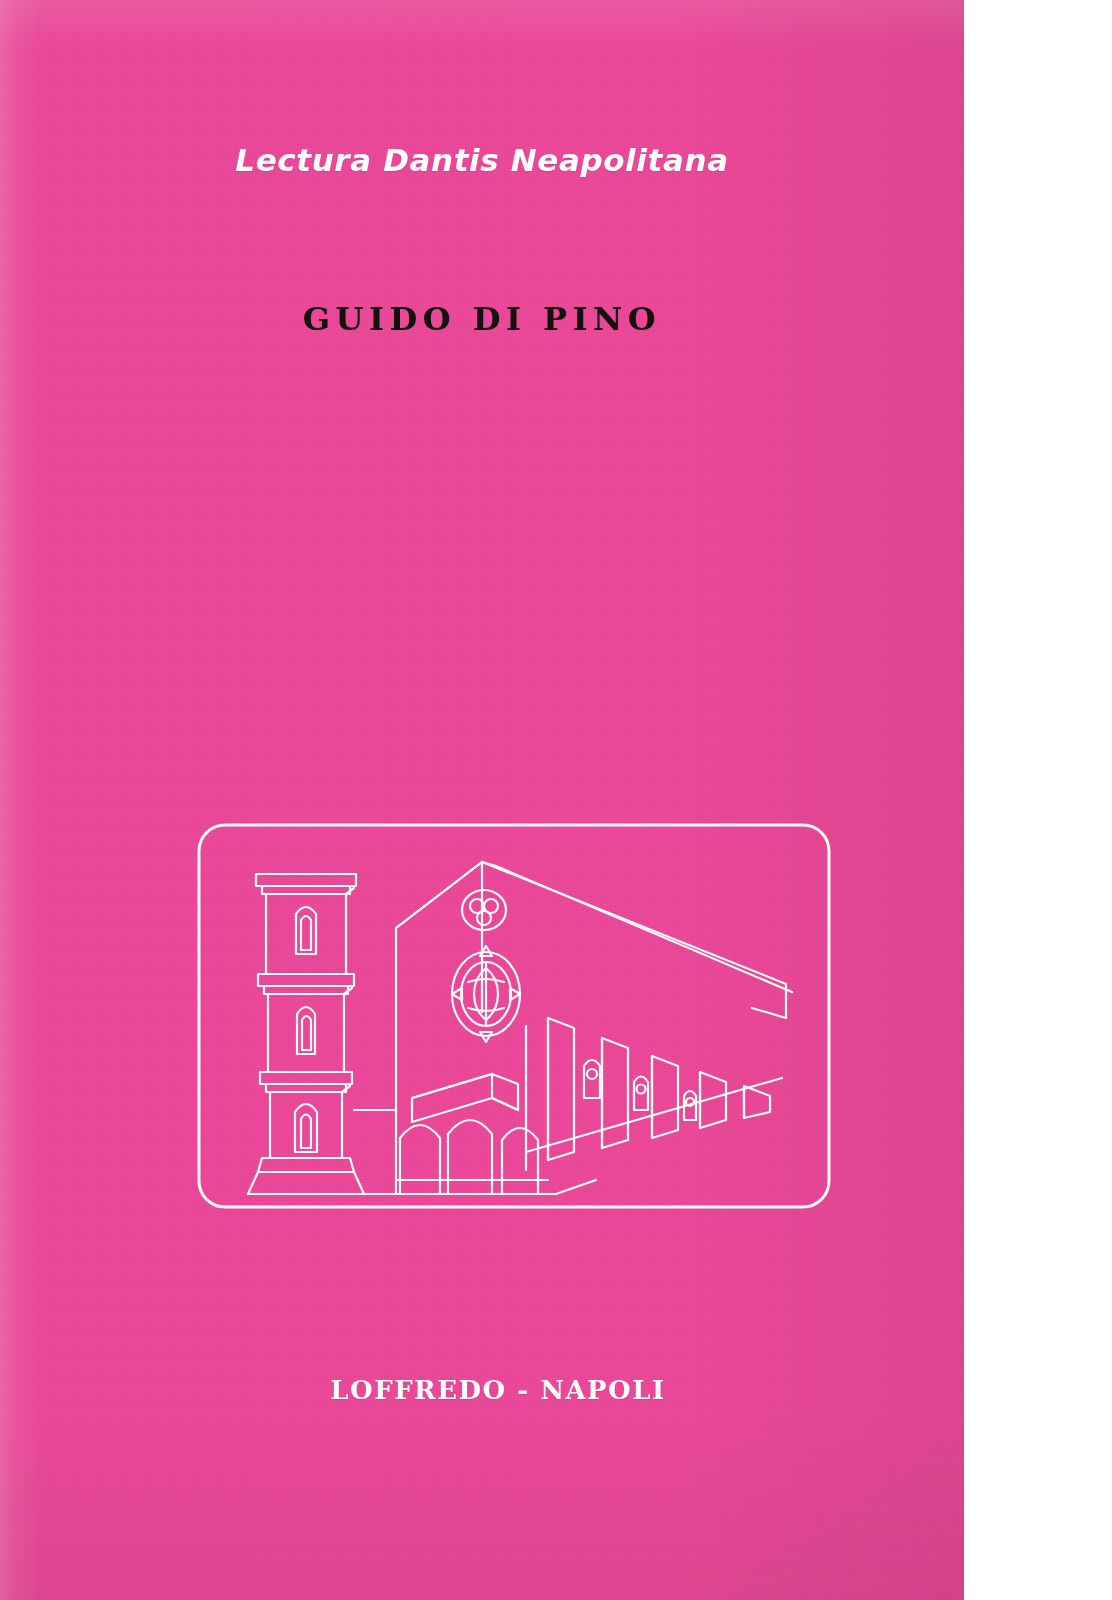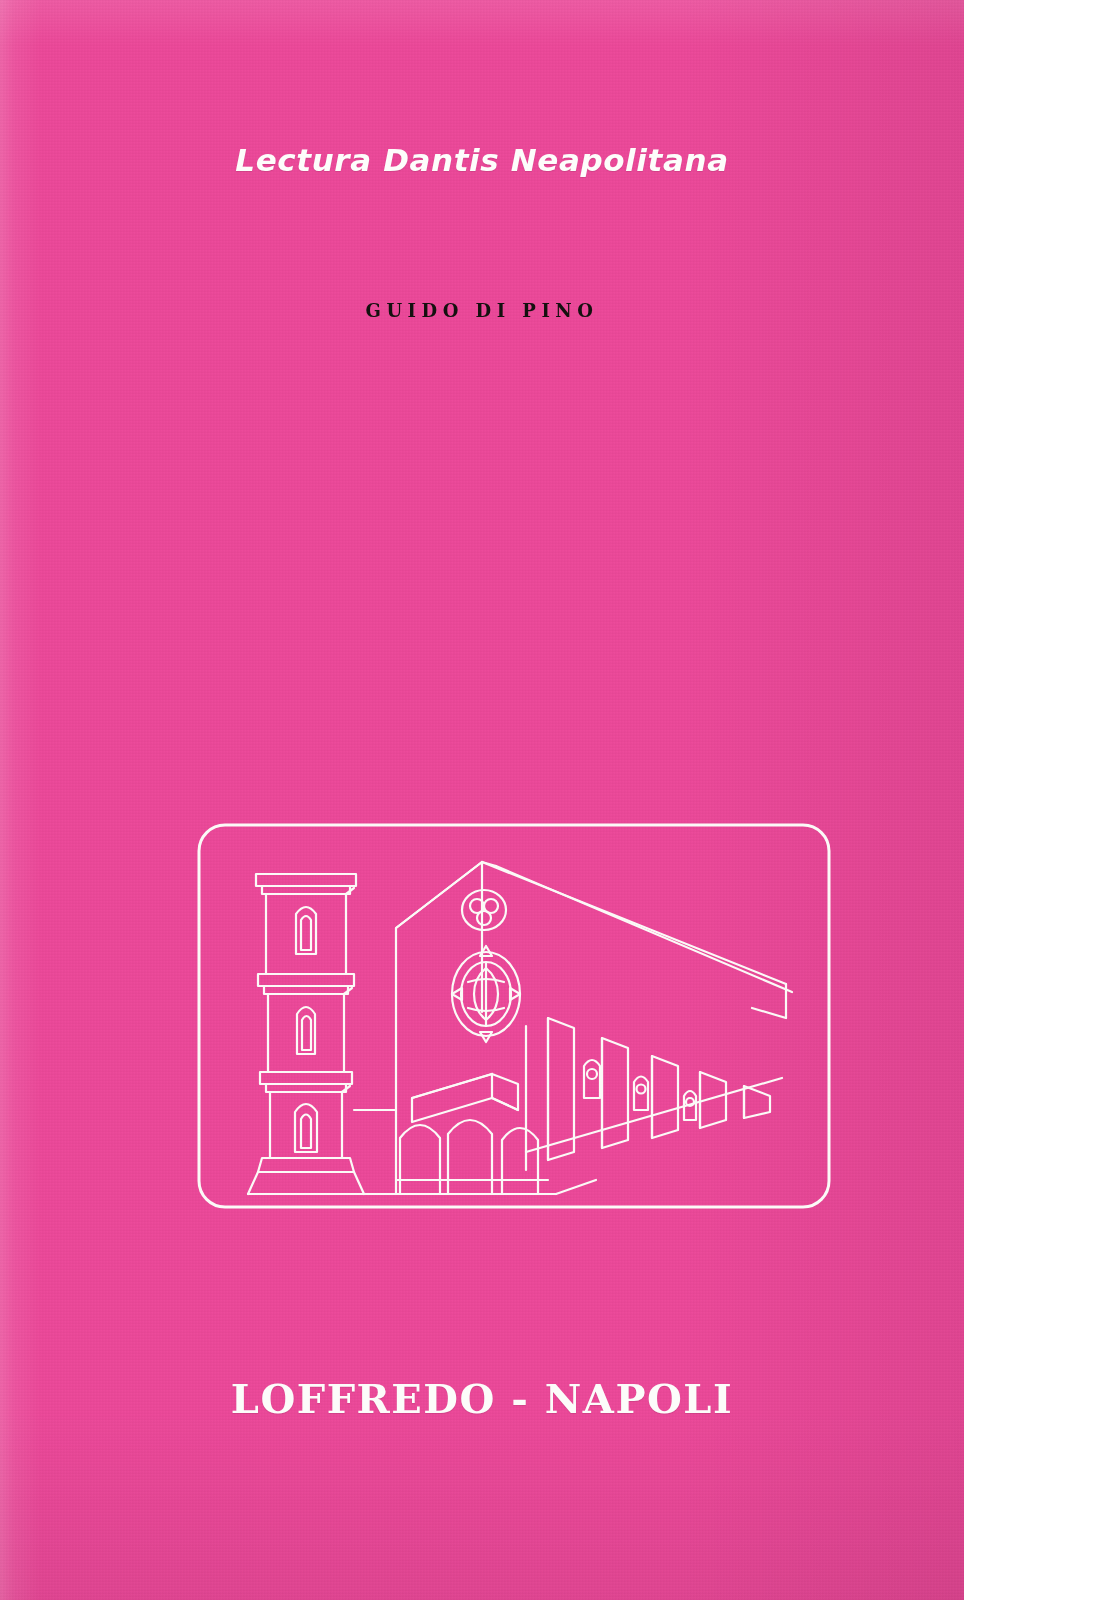--- a/index.html
+++ b/index.html
@@ -71,21 +71,21 @@
     font-size: 31px;
     letter-spacing: 0.6px;
     color: #fdfdfb;
     text-shadow: 0 1px 1px rgba(0,0,0,0.10);
   }
 
   #author {
     top: 300px;
     font-family: "DejaVu Serif", serif;
     font-weight: bold;
-    font-size: 18px;
+    font-size: 32px;
     letter-spacing: 5.5px;
     color: #14110f;
   }
 
   #main-title {
     top: 440px;
     font-family: "DejaVu Serif", serif;
     font-weight: bold;
     font-size: 62px;
     letter-spacing: 0px;
@@ -93,24 +93,25 @@
     white-space: nowrap;
   }
   #main-title .ital {
     font-style: italic;
   }
 
   #publisher {
     top: 1375px;
     font-family: "DejaVu Serif", serif;
     font-weight: bold;
-    font-size: 40px;
+    font-size: 26px;
     letter-spacing: 1.5px;
     color: #fcfcfa;
     text-shadow: 0 1px 1px rgba(0,0,0,0.10);
+    padding-left: 16px;
   }
 
   #illustration {
     position: absolute;
     left: 196px;
     top: 822px;
     width: 636px;
     height: 388px;
     z-index: 4;
   }

